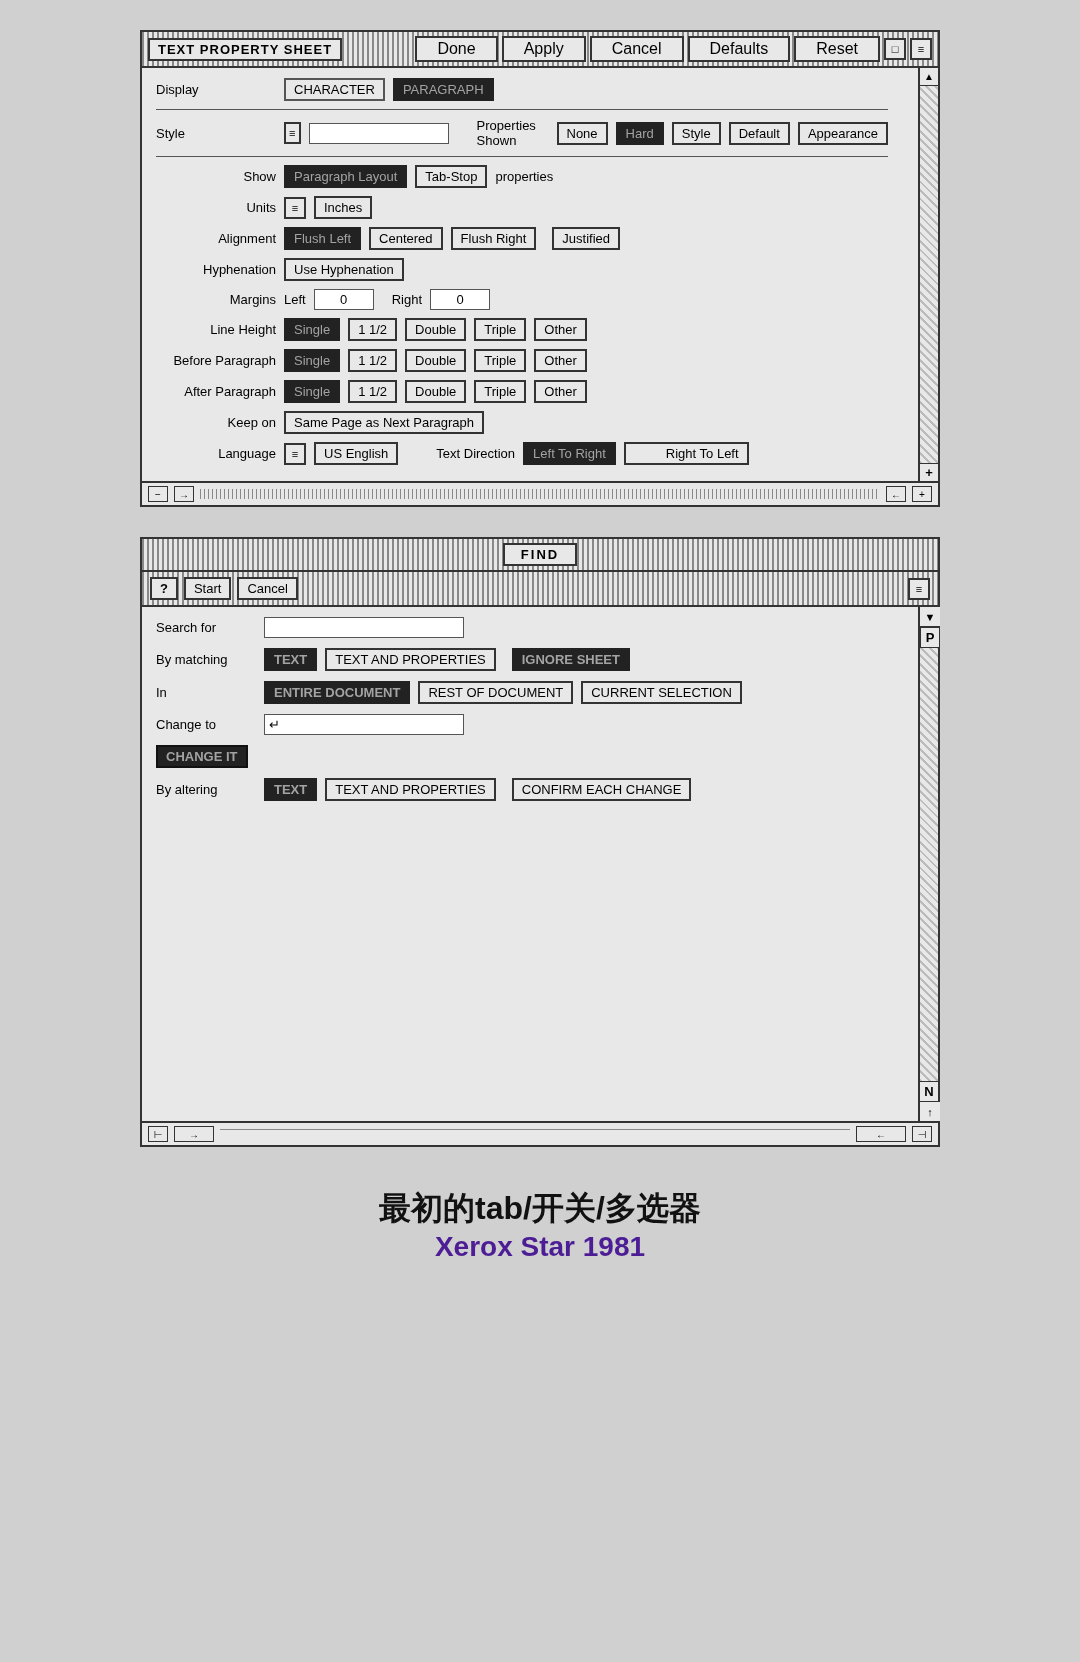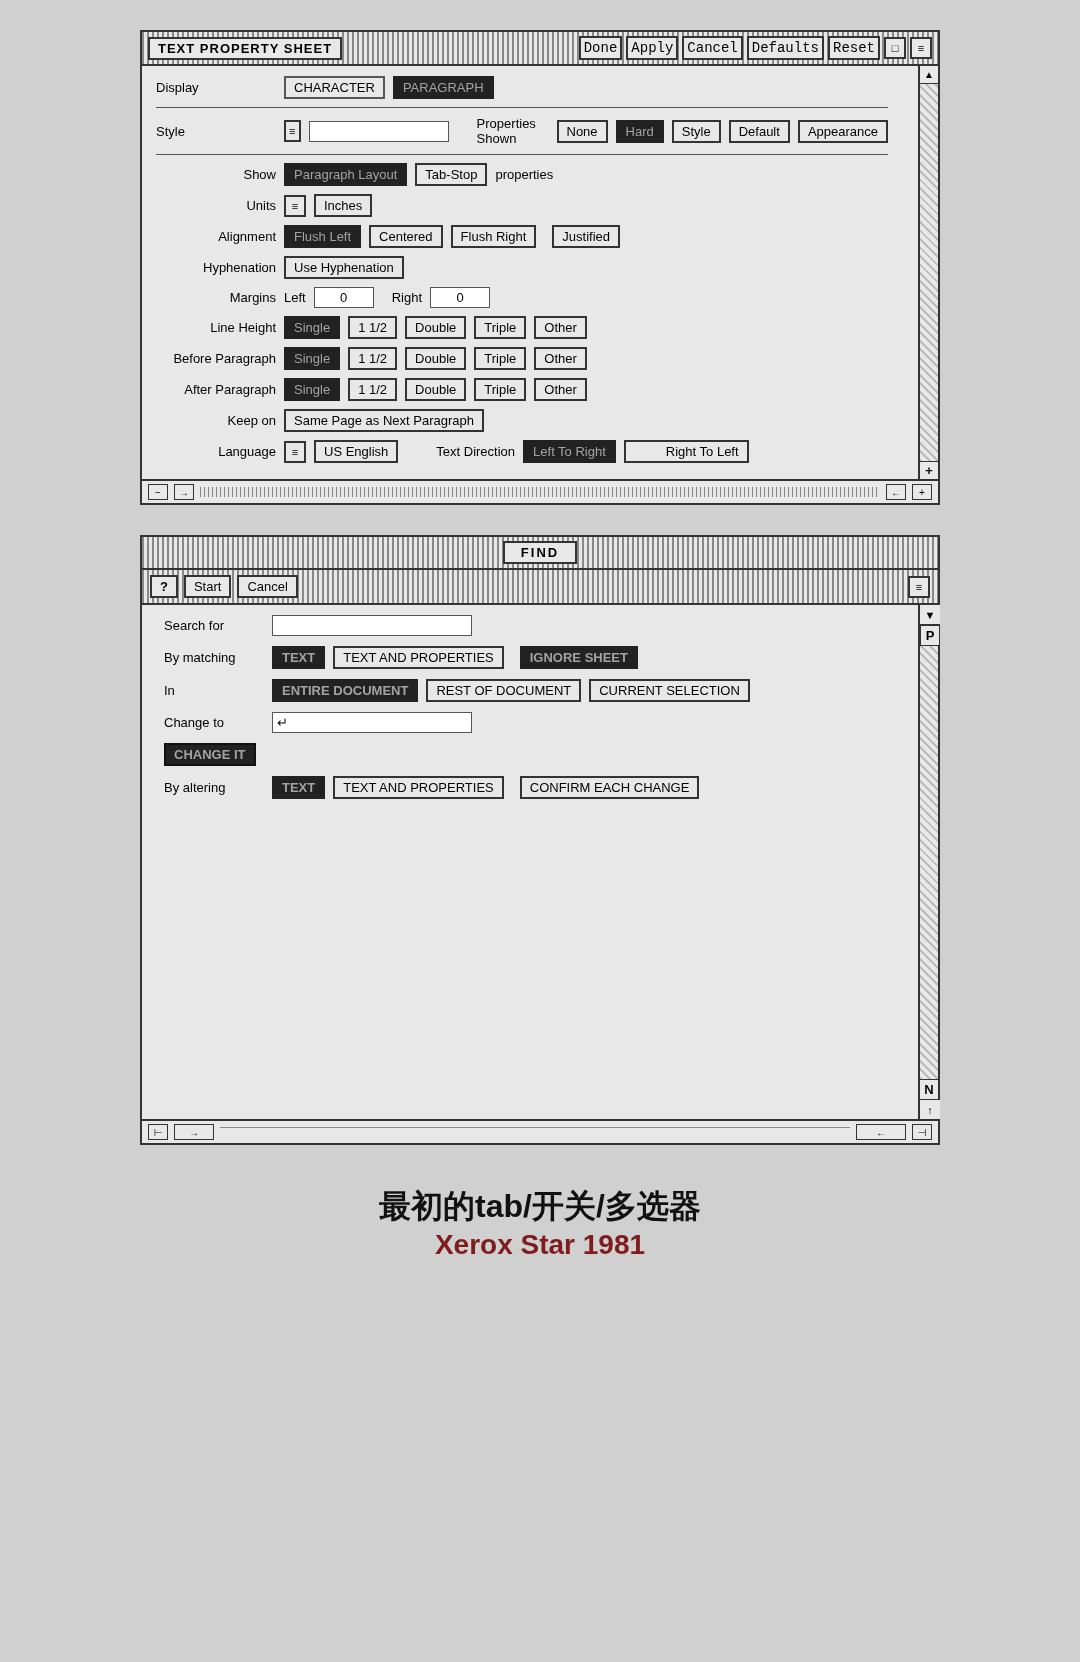--- a/index.html
+++ b/index.html
@@ -79,23 +79,22 @@
       flex: 1;
     }
 
     .tps-titlebar-btns {
       display: flex;
       gap: 4px;
       align-items: center;
     }
 
     .tps-titlebar-btns .btn {
-      font-size: 14px;
-      padding: 2px 3px;
-      font-family: Liberation Mono, monospace;
+      font-size: 16px;
+      padding: 2px 20px;
     }
 
     .tps-icon-btn {
       width: 22px;
       height: 22px;
       border: 2px solid #333;
       background: #e8e8e8;
       display: flex;
       align-items: center;
       justify-content: center;
@@ -210,21 +209,20 @@
     .find-body {
       padding: 10px 14px 10px 14px;
       position: relative;
     }
 
     .find-row {
       display: flex;
       align-items: center;
       margin-bottom: 10px;
       gap: 8px;
-      margin-left: 8px;
     }
 
     .find-label {
       font-size: 13px;
       min-width: 100px;
     }
 
     .find-scroll-btn {
       width: 20px;
       height: 20px;
@@ -271,21 +269,21 @@
 
     .caption-chinese {
       font-size: 32px;
       font-weight: bold;
       color: #111;
     }
 
     .caption-english {
       font-size: 28px;
       font-weight: bold;
-      color: #7f1d1d;
+      color: #4c1d95;
     }
   </style>
 </head>
 <body>
 
 <div id="text-prop-sheet" class="win-panel">
 
   <div class="tps-titlebar">
     <div class="tps-title">TEXT PROPERTY SHEET</div>
     <div class="tps-titlebar-spacer"></div>

